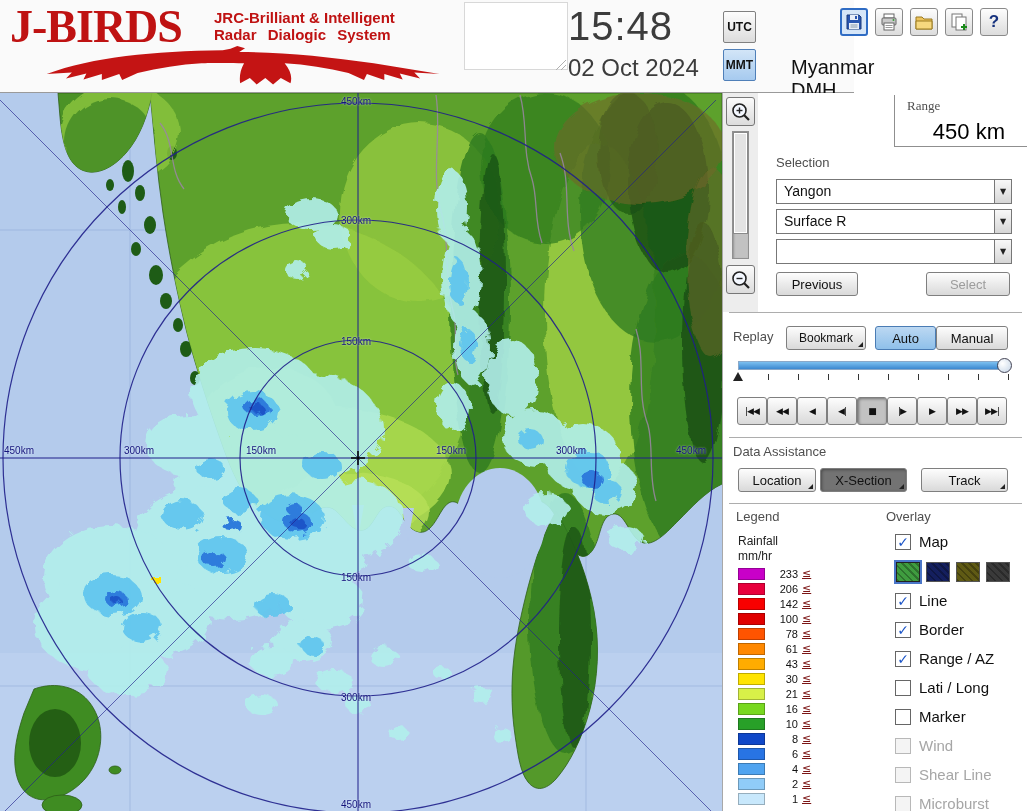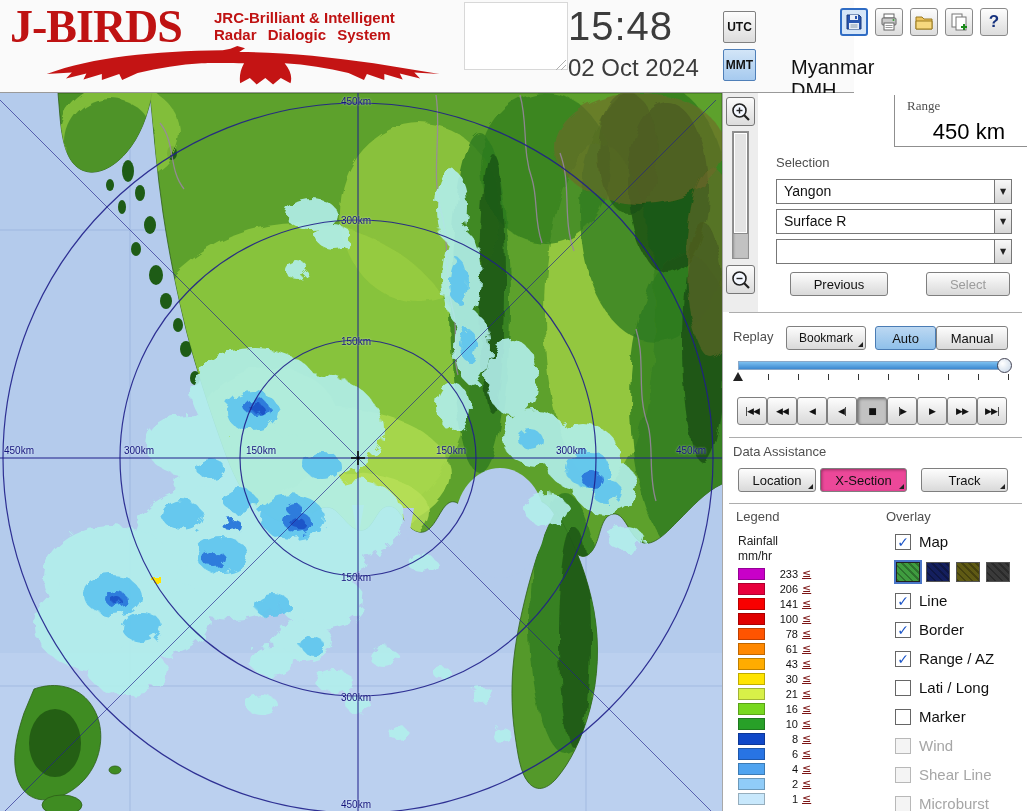--- a/index.html
+++ b/index.html
@@ -55,21 +55,21 @@
   .dd{position:absolute;left:53px;width:236px;height:25px;border:1px solid #777;background:#fff;
       box-sizing:border-box;}
   .dd .val{display:block;line-height:23px;padding-left:7px;font-size:14px;color:#101010;}
   .dd .arr{position:absolute;right:0;top:0;width:17px;height:100%;border-left:1px solid #777;
       background:linear-gradient(#f8f8f8,#d6d6d6);display:flex;align-items:center;justify-content:center;
       font-size:8px;color:#222;font-family:"DejaVu Sans",sans-serif;box-sizing:border-box;}
   .btn{position:absolute;background:linear-gradient(#fdfdfd,#d9d9d9);border:1px solid #7f7f7f;
        border-radius:3px;font-size:13px;color:#111;box-sizing:border-box;
        display:flex;align-items:center;justify-content:center;padding:0;font-family:"Liberation Sans",sans-serif;}
   .btn.gray{color:#9c9c9c;}
-  .btn.pressed{background:#ec4899;box-shadow:inset 1px 1px 3px rgba(0,0,0,.35);text-align:right;}
+  .btn.pressed{background:#737373;box-shadow:inset 1px 1px 3px rgba(0,0,0,.35);text-align:right;}
   .btn.selblue{background:linear-gradient(#bcd8f2,#8fc0ea);border-color:#4a7cb4;}
   .corner{position:absolute;right:2px;bottom:2px;width:0;height:0;
           border-left:5px solid transparent;border-bottom:5px solid #222;}
   .hr{position:absolute;left:6px;right:8px;height:1px;background:#adadad;}
   .slider-track{position:absolute;left:15px;top:268px;width:272px;height:9px;background:#ddeefc;
                 border:1px solid #8aa8c8;box-sizing:border-box;}
   .slider-fill{position:absolute;left:0;top:0;height:100%;background:linear-gradient(#7cc0f0,#3c88d0);}
   .slider-handle{position:absolute;right:-3px;top:-4px;width:15px;height:15px;border-radius:50%;
                 border:1px solid #445;background:radial-gradient(circle at 35% 35%,#ffffff,#c4d4e6);
                 box-sizing:border-box;}
@@ -400,21 +400,21 @@
     </div>
     <div class="dd" style="top:116px">
       <span class="val">Surface R</span>
       <span class="arr">▼</span>
     </div>
     <div class="dd" style="top:146px">
       <span class="val"></span>
       <span class="arr">▼</span>
     </div>
 
-    <button class="btn" style="left:67px;top:179px;width:98px;height:24px">Previous</button>
+    <button class="btn" style="left:53px;top:179px;width:82px;height:24px">Previous</button>
     <button class="btn gray" style="left:203px;top:179px;width:84px;height:24px">Select</button>
 
     <div class="hr" style="top:219px"></div>
 
     <div class="seclabel" style="left:10px;top:236px">Replay</div>
     <button class="btn" style="left:63px;top:233px;width:80px;height:24px;font-size:12px">
       <span>Bookmark</span>
       <i class="corner"></i>
     </button>
     <button class="btn selblue" style="left:152px;top:233px;width:61px;height:24px">Auto</button>
@@ -469,21 +469,21 @@
           <span class="lgval">233</span>
           <span class="lgle">≤</span>
         </div>
         <div class="lgrow">
           <span class="lgsw" style="background-color: rgb(232, 0, 60);"></span>
           <span class="lgval">206</span>
           <span class="lgle">≤</span>
         </div>
         <div class="lgrow">
           <span class="lgsw" style="background-color: rgb(248, 0, 0);"></span>
-          <span class="lgval">141</span>
+          <span class="lgval">142</span>
           <span class="lgle">≤</span>
         </div>
         <div class="lgrow">
           <span class="lgsw" style="background-color: rgb(224, 0, 0);"></span>
           <span class="lgval">100</span>
           <span class="lgle">≤</span>
         </div>
         <div class="lgrow">
           <span class="lgsw" style="background-color: rgb(255, 84, 0);"></span>
           <span class="lgval">78</span>

